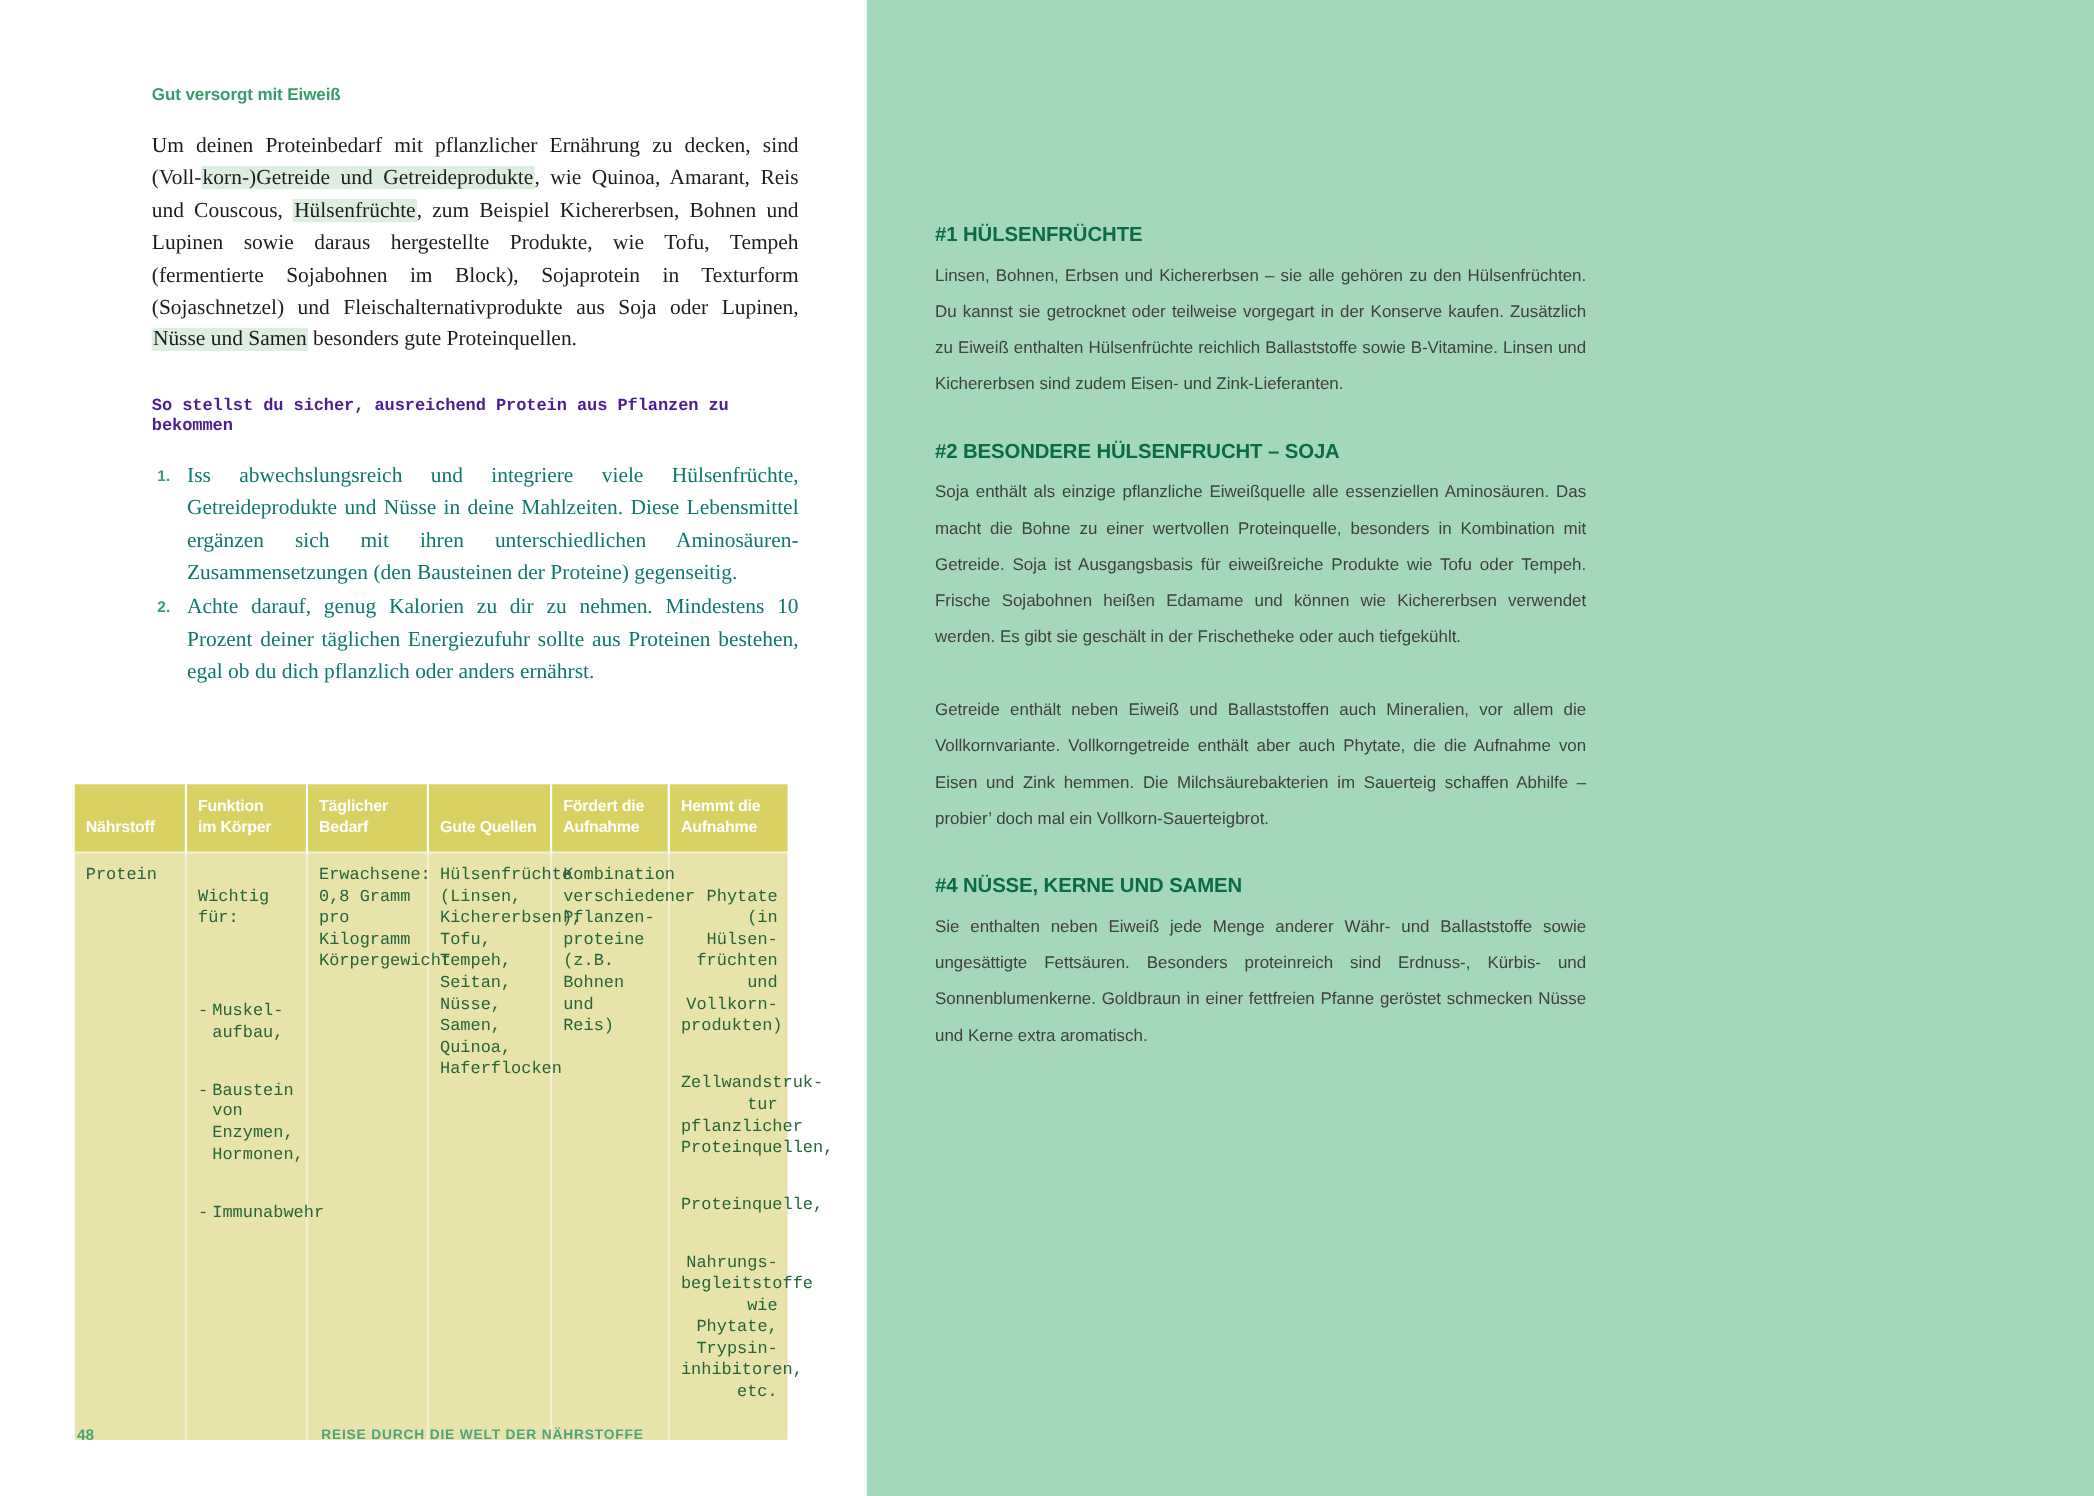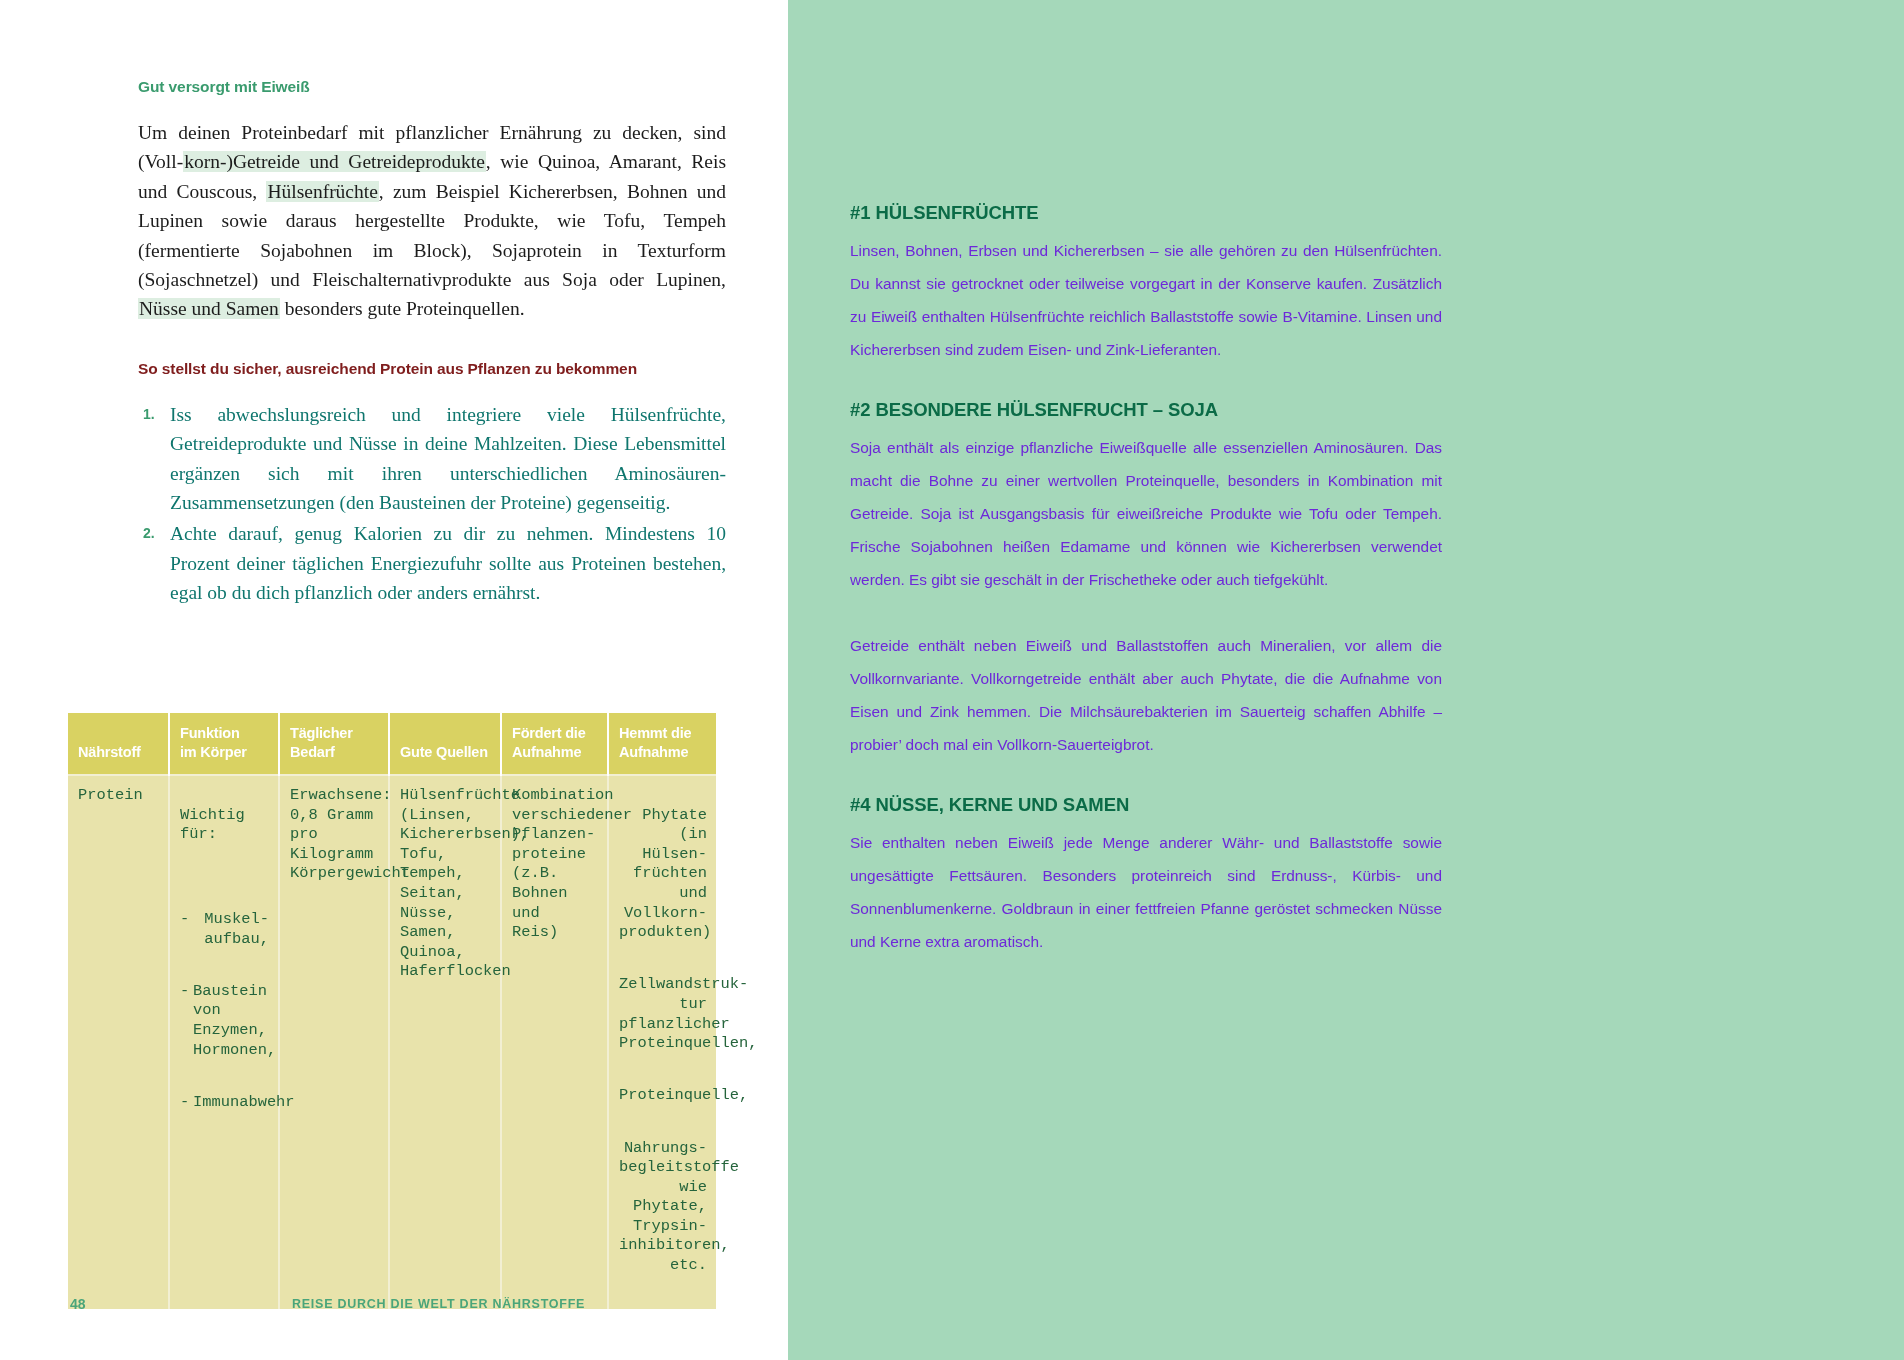--- a/index.html
+++ b/index.html
@@ -31,25 +31,25 @@
   }
   .kicker {
     font-family: "Liberation Sans", sans-serif;
     font-weight: bold;
     font-size: 15.5px;
     letter-spacing: -0.1px;
     color: #3a9b6e;
     margin: 0 0 22px 0;
   }
   .subhead {
-    font-family: Liberation Sans, sans-serif;
+    font-family: Liberation Mono, monospace;
     font-weight: bold;
     font-size: 15.5px;
     letter-spacing: -0.1px;
-    color: #7f1d1d;
+    color: #4c1d95;
     margin: 36px 0 22px 0;
   }
   .body-serif {
     font-family: "Liberation Serif", serif;
     font-size: 19.5px;
     line-height: 29.4px;
     color: #1c1c1c;
     text-align: justify;
     margin: 0;
     hyphens: manual;
@@ -197,21 +197,21 @@
     font-weight: bold;
     font-size: 18.5px;
     letter-spacing: -0.1px;
     color: #0b6b47;
     margin: 0 0 10px 0;
   }
   .sec-body {
     font-family: "Liberation Sans", sans-serif;
     font-size: 15.4px;
     line-height: 33px;
-    color: #6d28d9;
+    color: #404040;
     text-align: justify;
     margin: 0;
     width: 592px;
   }
 </style>
 </head>
 <body>
 
 <div class="spread">
 
@@ -253,21 +253,21 @@
           <th style="white-space: pre-line;">Hemmt die
 Aufnahme</th>
         </tr>
       </thead>
       <tbody>
         <tr>
           <td style="white-space: pre-line;">Protein</td>
           <td style="white-space: pre-line;">
             <p>Wichtig für:</p>
             <ul>
-              <li style="white-space: pre-line; text-align: right;">Muskel-
+              <li style="white-space: pre-line;">Muskel-
 aufbau,</li>
               <li style="white-space: pre-line;">Baustein
 von Enzymen,
 Hormonen,</li>
               <li style="white-space: pre-line;">Immunabwehr</li>
             </ul>
           </td>
           <td style="white-space: pre-line;">Erwachsene:
 0,8 Gramm
 pro Kilogramm

